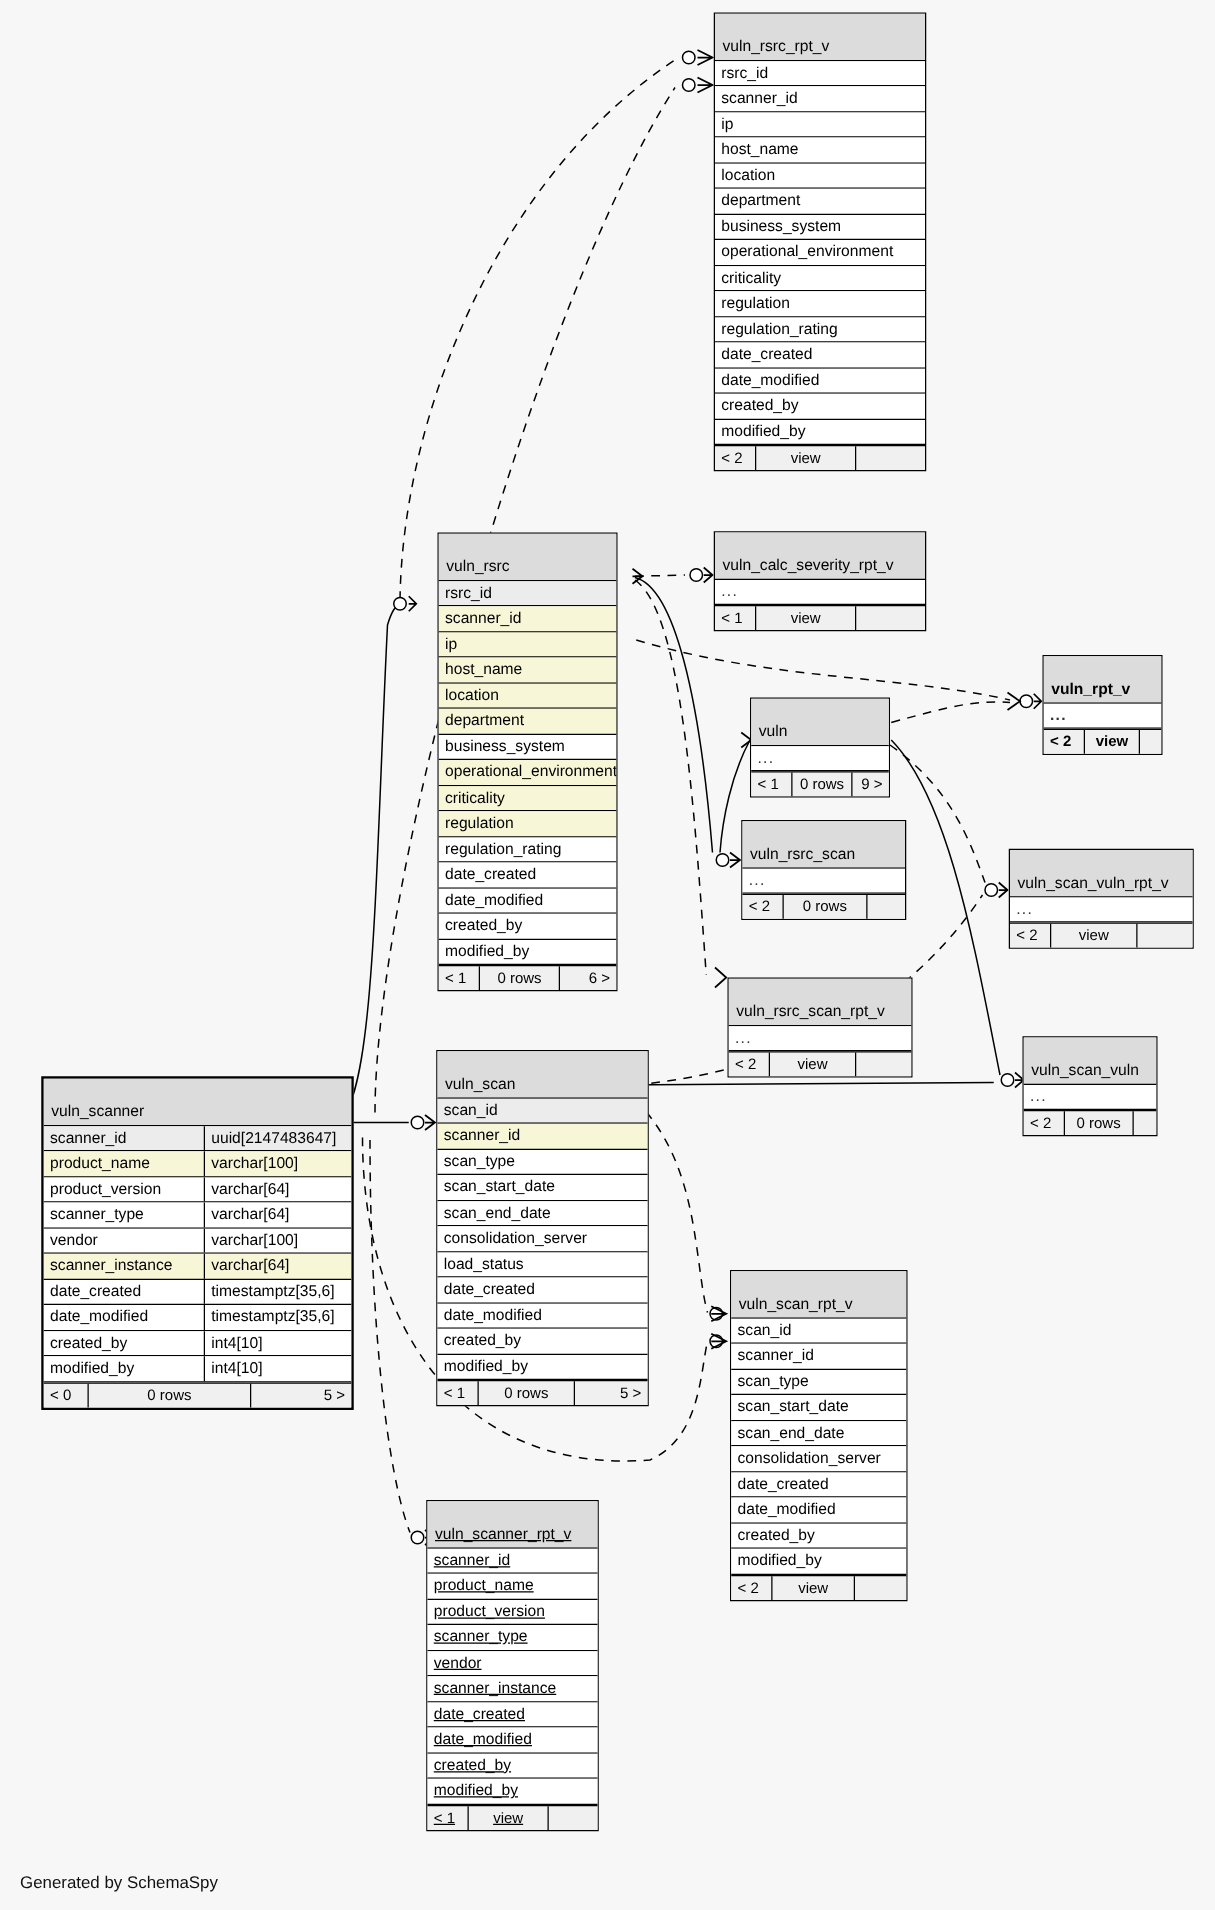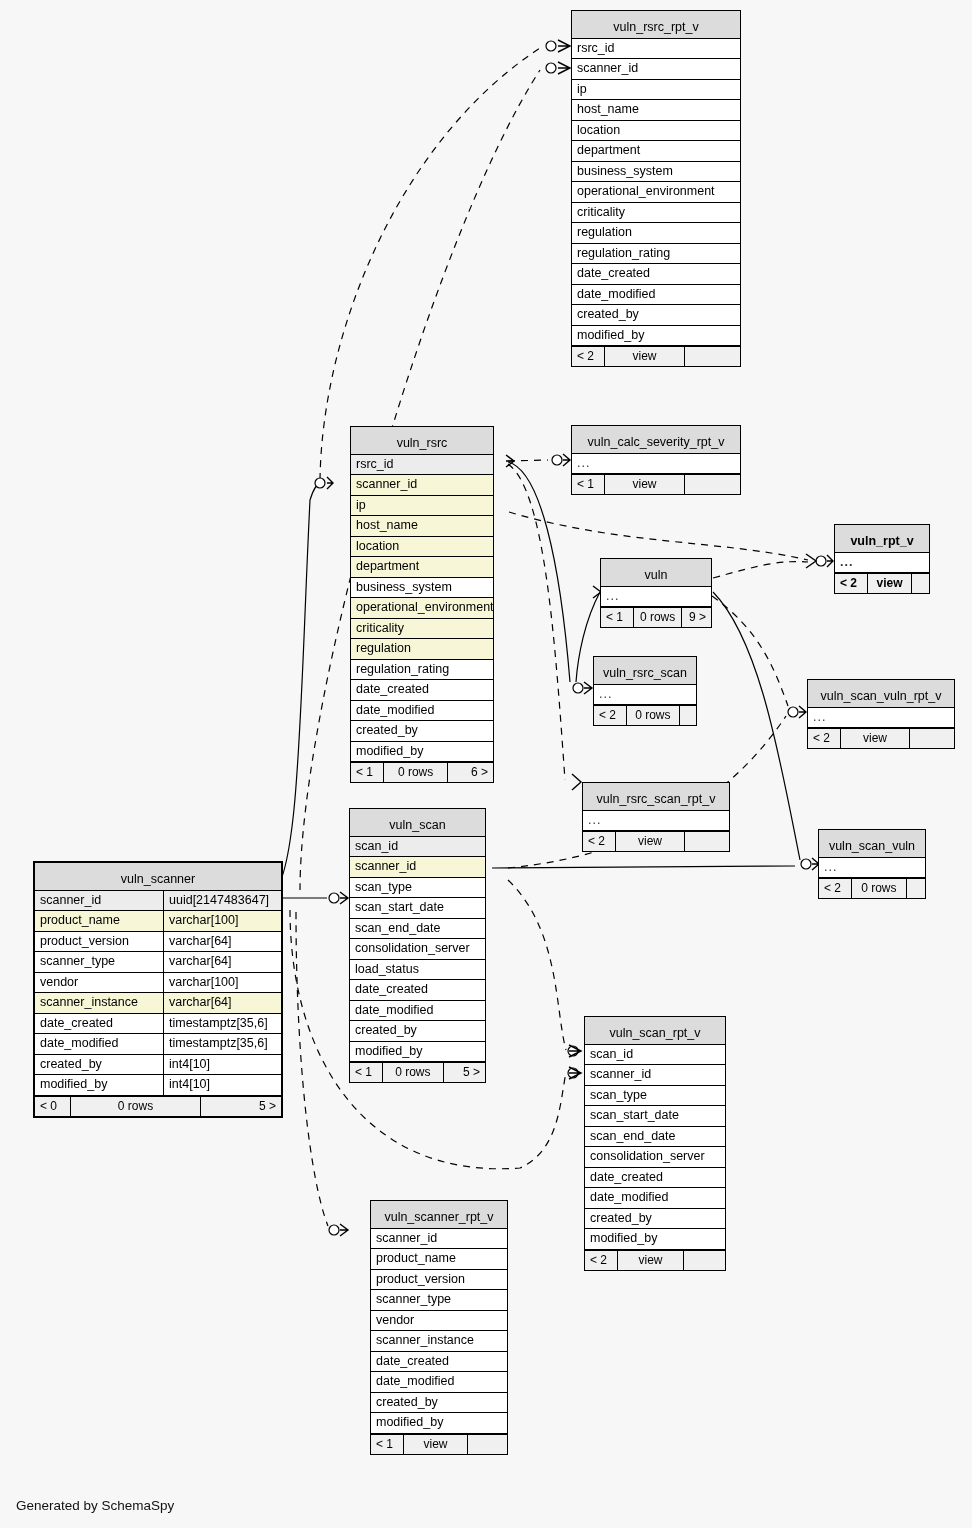--- a/index.html
+++ b/index.html
@@ -29,23 +29,22 @@
     border: 1px solid #000000;
     box-sizing: border-box;
     font-size: 12.5px;
     line-height: 1;
     color: #000;
   }
   .tbl.thick { border-width: 2px; }
 
   .tbl-title {
     background: #dcdcdc;
-    text-align: center;
     border-bottom: 1px solid #000;
-    padding: 10px 6px 4px 6px;
+    padding: 20px 6px 4px 6px;
     font-size: 12.5px;
     white-space: nowrap;
   }
   .row {
     display: flex;
     border-bottom: 1px solid #000;
     box-sizing: border-box;
     background: #ffffff;
   }
   .row:last-child { border-bottom: none; }
@@ -302,21 +301,21 @@
       <div class="tbl-title">vuln</div>
       <div class="row plain">
         <div class="cell ellip">...</div>
       </div>
       <div class="foot">
         <div class="fc left" style="flex: 0 0 33px;">&lt; 1</div>
         <div class="fc center" style="flex: 1 1 auto;">0 rows</div>
         <div class="fc right" style="flex: 1 1 auto;">9 &gt;</div>
       </div>
     </div>
-    <div class="tbl" style="left: 593px; top: 656px; width: 104px;">
+    <div class="tbl" style="left: 593px; top: 656px; width: 132px;">
       <div class="tbl-title">vuln_rsrc_scan</div>
       <div class="row plain">
         <div class="cell ellip">...</div>
       </div>
       <div class="foot">
         <div class="fc left" style="flex: 0 0 33px;">&lt; 2</div>
         <div class="fc center" style="flex: 1 1 auto;">0 rows</div>
         <div class="fc right" style="flex: 1 1 auto;"></div>
       </div>
     </div>
@@ -394,21 +393,21 @@
       <div class="row plain">
         <div class="cell" style="flex: 0 0 128px;">modified_by</div>
         <div class="cell typed">int4[10]</div>
       </div>
       <div class="foot">
         <div class="fc left" style="flex: 0 0 36px;">&lt; 0</div>
         <div class="fc center" style="flex: 1 1 auto;">0 rows</div>
         <div class="fc right" style="flex: 0 0 80px;">5 &gt;</div>
       </div>
     </div>
-    <div class="tbl" style="left: 349px; top: 808px; width: 137px;">
+    <div class="tbl" style="left: 349px; top: 840px; width: 170px;">
       <div class="tbl-title">vuln_scan</div>
       <div class="row pk">
         <div class="cell">scan_id</div>
       </div>
       <div class="row idx">
         <div class="cell">scanner_id</div>
       </div>
       <div class="row plain">
         <div class="cell">scan_type</div>
       </div>
@@ -473,21 +472,21 @@
       </div>
       <div class="row plain">
         <div class="cell">modified_by</div>
       </div>
       <div class="foot">
         <div class="fc left" style="flex: 0 0 33px;">&lt; 2</div>
         <div class="fc center" style="flex: 1 1 auto;">view</div>
         <div class="fc right" style="flex: 1 1 auto;"></div>
       </div>
     </div>
-    <div class="tbl" style="left: 370px; top: 1200px; width: 138px;">
+    <div class="tbl" style="left: 341px; top: 1200px; width: 138px; text-decoration: underline;">
       <div class="tbl-title">vuln_scanner_rpt_v</div>
       <div class="row plain">
         <div class="cell">scanner_id</div>
       </div>
       <div class="row plain">
         <div class="cell">product_name</div>
       </div>
       <div class="row plain">
         <div class="cell">product_version</div>
       </div>

